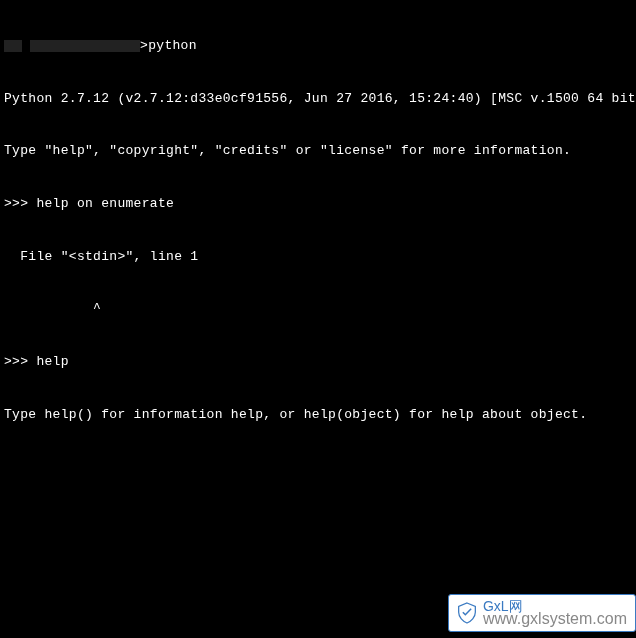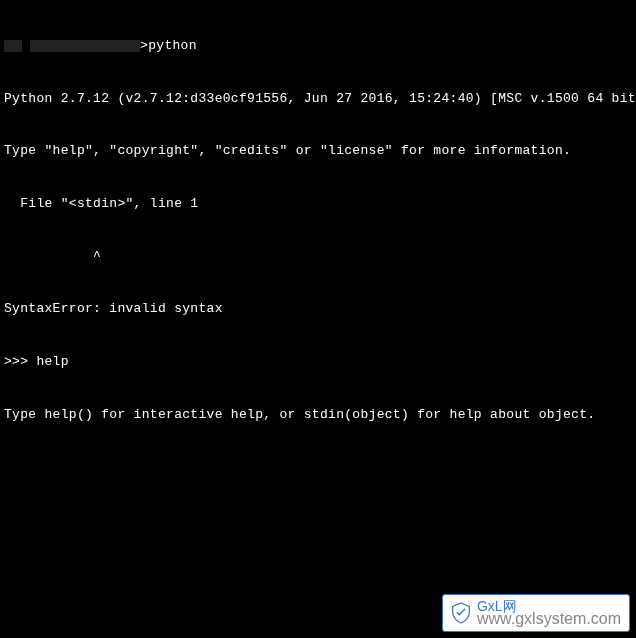--- a/index.html
+++ b/index.html
@@ -22,21 +22,21 @@
     .term {
       white-space: pre;
       letter-spacing: 0.3px;
     }
     .line {
       display: block;
     }
     .watermark {
       position: absolute;
       bottom: 6px;
-      right: 6px;
+      right: 0;
       background: #fff;
       border: 1px solid #3a7ac2;
       border-radius: 3px;
       padding: 4px 8px;
       display: flex;
       align-items: center;
       gap: 6px;
       font-family: Arial, sans-serif;
       font-size: 14px;
       color: #3a7ac2;
@@ -61,25 +61,25 @@
       vertical-align: middle;
     }
   </style>
 </head>
 <body>
 
 <div class="term">
   <span class="line"><span class="obscured" style="width:18px"></span> <span class="obscured" style="width:110px"></span><span>&gt;python</span></span>
   <span class="line">Python 2.7.12 (v2.7.12:d33e0cf91556, Jun 27 2016, 15:24:40) [MSC v.1500 64 bit (</span>
   <span class="line">Type "help", "copyright", "credits" or "license" for more information.</span>
+  <span class="line">&gt;&gt;&gt; help on enumerate</span>
   <span class="line">  File "&lt;stdin&gt;", line 1</span>
   <span class="line">           ^</span>
-  <span class="line">SyntaxError: invalid syntax</span>
   <span class="line">&gt;&gt;&gt; help</span>
-  <span class="line">Type help() for interactive help, or stdin(object) for help about object.</span>
+  <span class="line">Type help() for information help, or help(object) for help about object.</span>
   
   <span class="line"></span>
   
   
   
   
   
   
   
   

